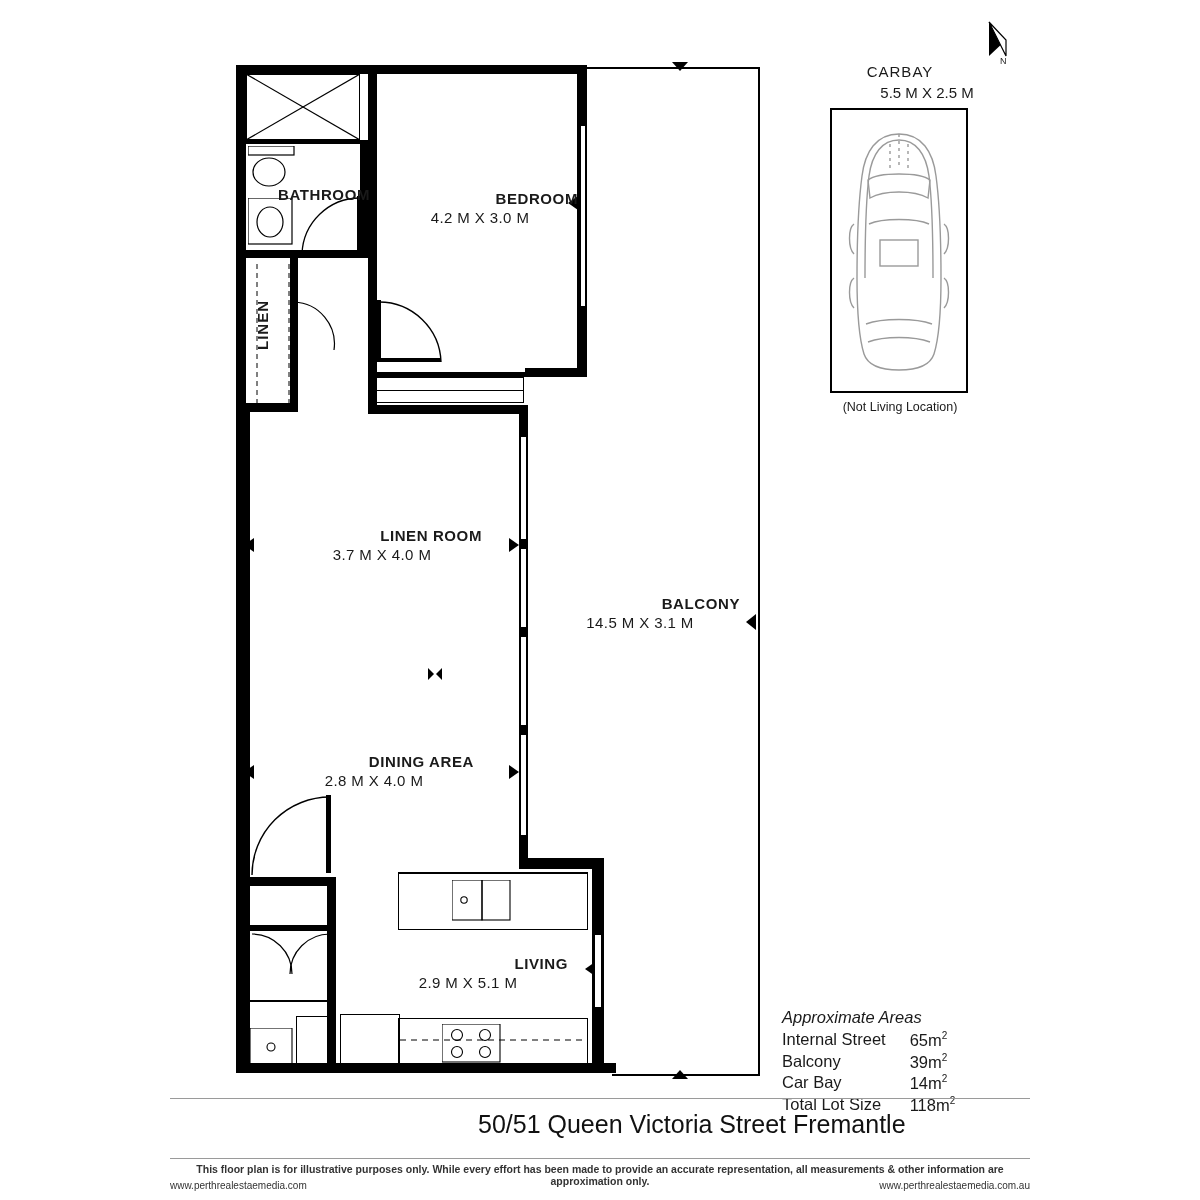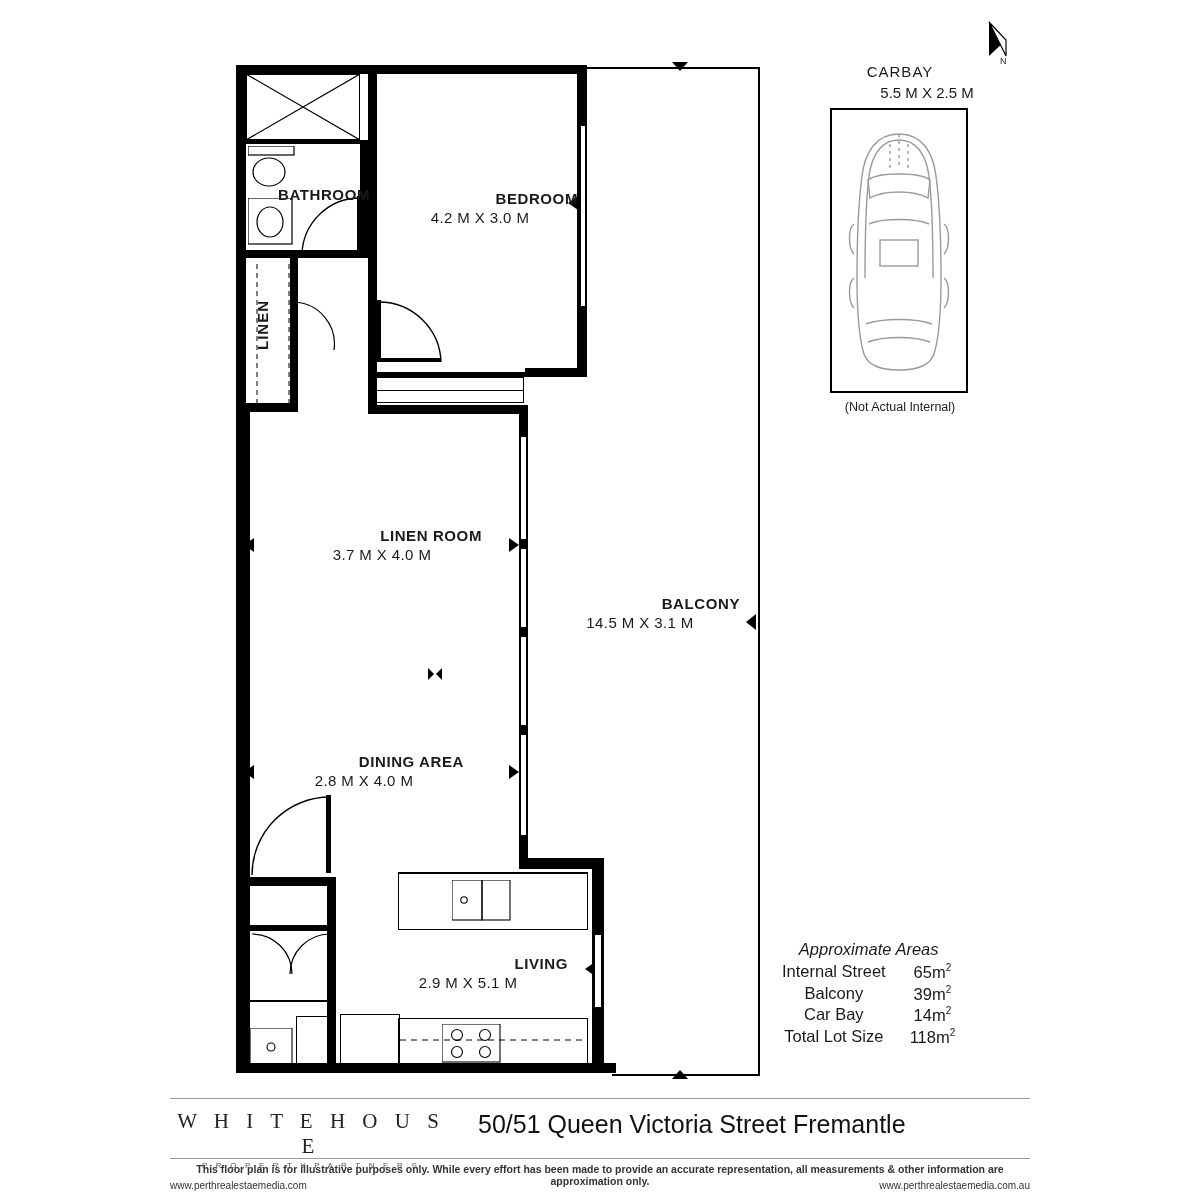--- a/index.html
+++ b/index.html
@@ -83,21 +83,21 @@
       <path d="M102 96 C108 100 108 120 102 126"></path>
       <path d="M12 150 C6 154 6 174 12 180"></path>
       <path d="M102 150 C108 154 108 174 102 180"></path>
       <rect x="38" y="112" width="38" height="26"></rect>
       <path d="M57 6 L57 40" stroke-dasharray="3 4"></path>
       <path d="M48 16 L48 40" stroke-dasharray="3 4"></path>
       <path d="M66 16 L66 40" stroke-dasharray="3 4"></path>
     </g>
   </svg>
 
-  <div class="carbay-note" style="left:800px; top:400px; width:200px;">(Not Actual Internal)</div>
+  <div class="carbay-note" style="left:800px; top:400px; width:200px;">(Not Living Location)</div>
 
   <div class="thin" style="left:585px; top:67px; width:175px; height:2px;"></div>
   <div class="thin" style="left:758px; top:67px; width:2px; height:1009px;"></div>
   <div class="thin" style="left:612px; top:1074px; width:148px; height:2px;"></div>
 
   <svg class="abs" style="left:672px; top:62px;" width="16" height="11" viewBox="0 0 16 11">
       <polygon points="0,0 16,0 8,9" fill="#000"></polygon>
     </svg>
   <svg class="abs" style="left:672px; top:1068px;" width="16" height="11" viewBox="0 0 16 11">
       <polygon points="0,11 16,11 8,2" fill="#000"></polygon>
@@ -256,36 +256,36 @@
 
   <div class="abs" style="left:254px; top:300px;">
     <div class="room-name vert">LINEN</div>
   </div>
 
   <div class="label" style="left:282px; top:527px; width:200px;">
     <div class="room-name">LINEN ROOM</div>
     <div class="room-dim">3.7 M X 4.0 M</div>
   </div>
 
-  <div class="label" style="left:264px; top:753px; width:200px;">
+  <div class="label" style="left:274px; top:753px; width:200px;">
     <div class="room-name">DINING AREA</div>
     <div class="room-dim">2.8 M X 4.0 M</div>
   </div>
 
   <div class="label" style="left:368px; top:955px; width:200px;">
     <div class="room-name">LIVING</div>
     <div class="room-dim">2.9 M X 5.1 M</div>
   </div>
 
   <div class="label" style="left:540px; top:595px; width:200px;">
     <div class="room-name">BALCONY</div>
     <div class="room-dim">14.5 M X 3.1 M</div>
   </div>
 
-  <div class="areas" style="left:782px; top:940px;text-align:center;">
+  <div class="areas" style="left:782px; top:1008px;">
     <div class="hdr">Approximate Areas</div>
     <table>
       <tbody>
           <tr>
         <td>Internal Street</td>
         <td class="val"><span>65m</span><sup>2</sup></td>
       </tr>
       <tr>
         <td>Balcony</td>
         <td class="val"><span>39m</span><sup>2</sup></td>
@@ -296,24 +296,20 @@
       </tr>
       <tr>
         <td>Total Lot Size</td>
         <td class="val"><span>118m</span><sup>2</sup></td>
       </tr>
     </tbody>
       </table>
   </div>
 
   <div class="footer-rule"></div>
-  <div class="brand">
-    <div class="b1">W H I T E   H O U S E</div>
-    <div class="b2">P R O P E R T Y   P A R T N E R S</div>
-  </div>
   <div class="addr">50/51 Queen Victoria Street Fremantle</div>
   <div class="footer-rule2"></div>
   <div class="disclaimer">This floor plan is for illustrative purposes only. While every effort has been made to provide an accurate representation, all measurements &amp; other information are approximation only.</div>
   <div class="urls">
     <span class="left">www.perthrealestaemedia.com</span>
     <span class="right">www.perthrealestaemedia.com.au</span>
   </div>
 
 </div>
 

